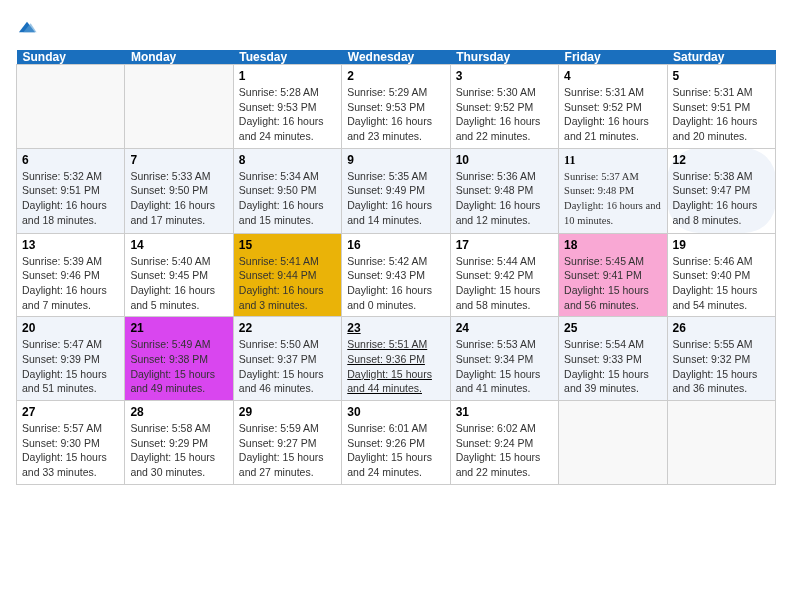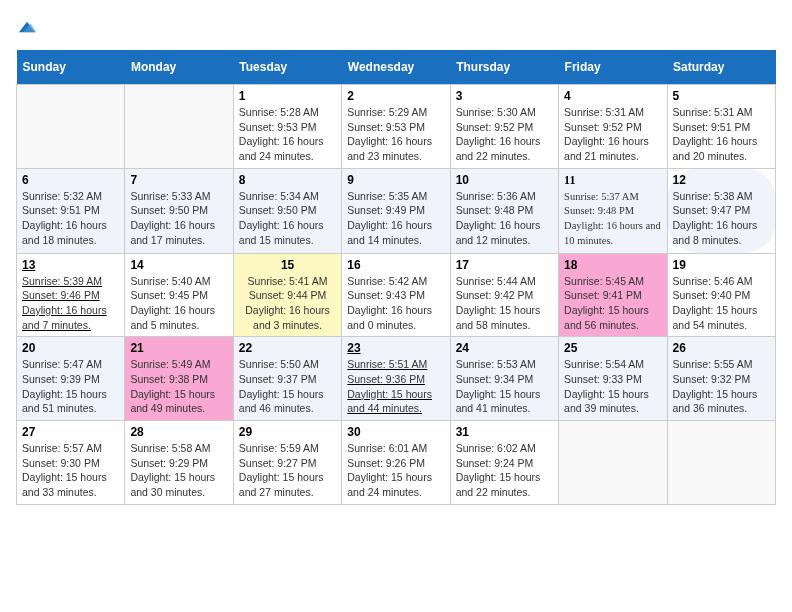--- a/index.html
+++ b/index.html
@@ -49,21 +49,21 @@
     }
     table {
       width: 100%;
       border-collapse: collapse;
       font-size: 11px;
     }
     .day-header {
       background-color: #1a6fbe;
       color: #fff;
       text-align: left;
-      padding: 10px 6px;
+      padding: 0 6px;
       font-size: 12px;
       font-weight: bold;
     }
     td {
       border: 1px solid #ccc;
       vertical-align: top;
       padding: 4px 5px;
       width: calc(100% / 7);
       min-height: 80px;
       background: #fff;
@@ -166,29 +166,29 @@
         <td style="background: rgb(240, 244, 250); font-family: Liberation Serif, serif;">
           <span class="day-num">11</span>
           <div class="cell-text">Sunrise: 5:37 AM<br>Sunset: 9:48 PM<br>Daylight: 16 hours and 10 minutes.</div>
         </td>
         <td style="background: rgb(240, 244, 250); border-radius: 32px;">
           <span class="day-num">12</span>
           <div class="cell-text">Sunrise: 5:38 AM<br>Sunset: 9:47 PM<br>Daylight: 16 hours and 8 minutes.</div>
         </td>
       </tr>
       <tr>
-        <td style="background: rgb(255, 255, 255); text-decoration: underline;">
+        <td style="background: rgb(255, 255, 255);">
           <span class="day-num">13</span>
           <div class="cell-text">Sunrise: 5:39 AM<br>Sunset: 9:46 PM<br>Daylight: 16 hours and 7 minutes.</div>
         </td>
         <td style="background: rgb(255, 255, 255);">
           <span class="day-num">14</span>
           <div class="cell-text">Sunrise: 5:40 AM<br>Sunset: 9:45 PM<br>Daylight: 16 hours and 5 minutes.</div>
         </td>
-        <td style="background: #fef9c3; text-align: center;">
+        <td style="background: #eab308;">
           <span class="day-num">15</span>
           <div class="cell-text">Sunrise: 5:41 AM<br>Sunset: 9:44 PM<br>Daylight: 16 hours and 3 minutes.</div>
         </td>
         <td style="background: rgb(255, 255, 255);">
           <span class="day-num">16</span>
           <div class="cell-text">Sunrise: 5:42 AM<br>Sunset: 9:43 PM<br>Daylight: 16 hours and 0 minutes.</div>
         </td>
         <td style="background: rgb(255, 255, 255);">
           <span class="day-num">17</span>
           <div class="cell-text">Sunrise: 5:44 AM<br>Sunset: 9:42 PM<br>Daylight: 15 hours and 58 minutes.</div>
@@ -200,21 +200,21 @@
         <td style="background: rgb(255, 255, 255);">
           <span class="day-num">19</span>
           <div class="cell-text">Sunrise: 5:46 AM<br>Sunset: 9:40 PM<br>Daylight: 15 hours and 54 minutes.</div>
         </td>
       </tr>
       <tr>
         <td style="background: rgb(240, 244, 250);">
           <span class="day-num">20</span>
           <div class="cell-text">Sunrise: 5:47 AM<br>Sunset: 9:39 PM<br>Daylight: 15 hours and 51 minutes.</div>
         </td>
-        <td style="background: #f9a8d4; margin-left: 39px;">
+        <td style="background: #d946ef; margin-left: 39px;">
           <span class="day-num">21</span>
           <div class="cell-text">Sunrise: 5:49 AM<br>Sunset: 9:38 PM<br>Daylight: 15 hours and 49 minutes.</div>
         </td>
         <td style="background: rgb(240, 244, 250);">
           <span class="day-num">22</span>
           <div class="cell-text">Sunrise: 5:50 AM<br>Sunset: 9:37 PM<br>Daylight: 15 hours and 46 minutes.</div>
         </td>
         <td style="background: rgb(240, 244, 250); text-decoration: underline;">
           <span class="day-num">23</span>
           <div class="cell-text">Sunrise: 5:51 AM<br>Sunset: 9:36 PM<br>Daylight: 15 hours and 44 minutes.</div>

